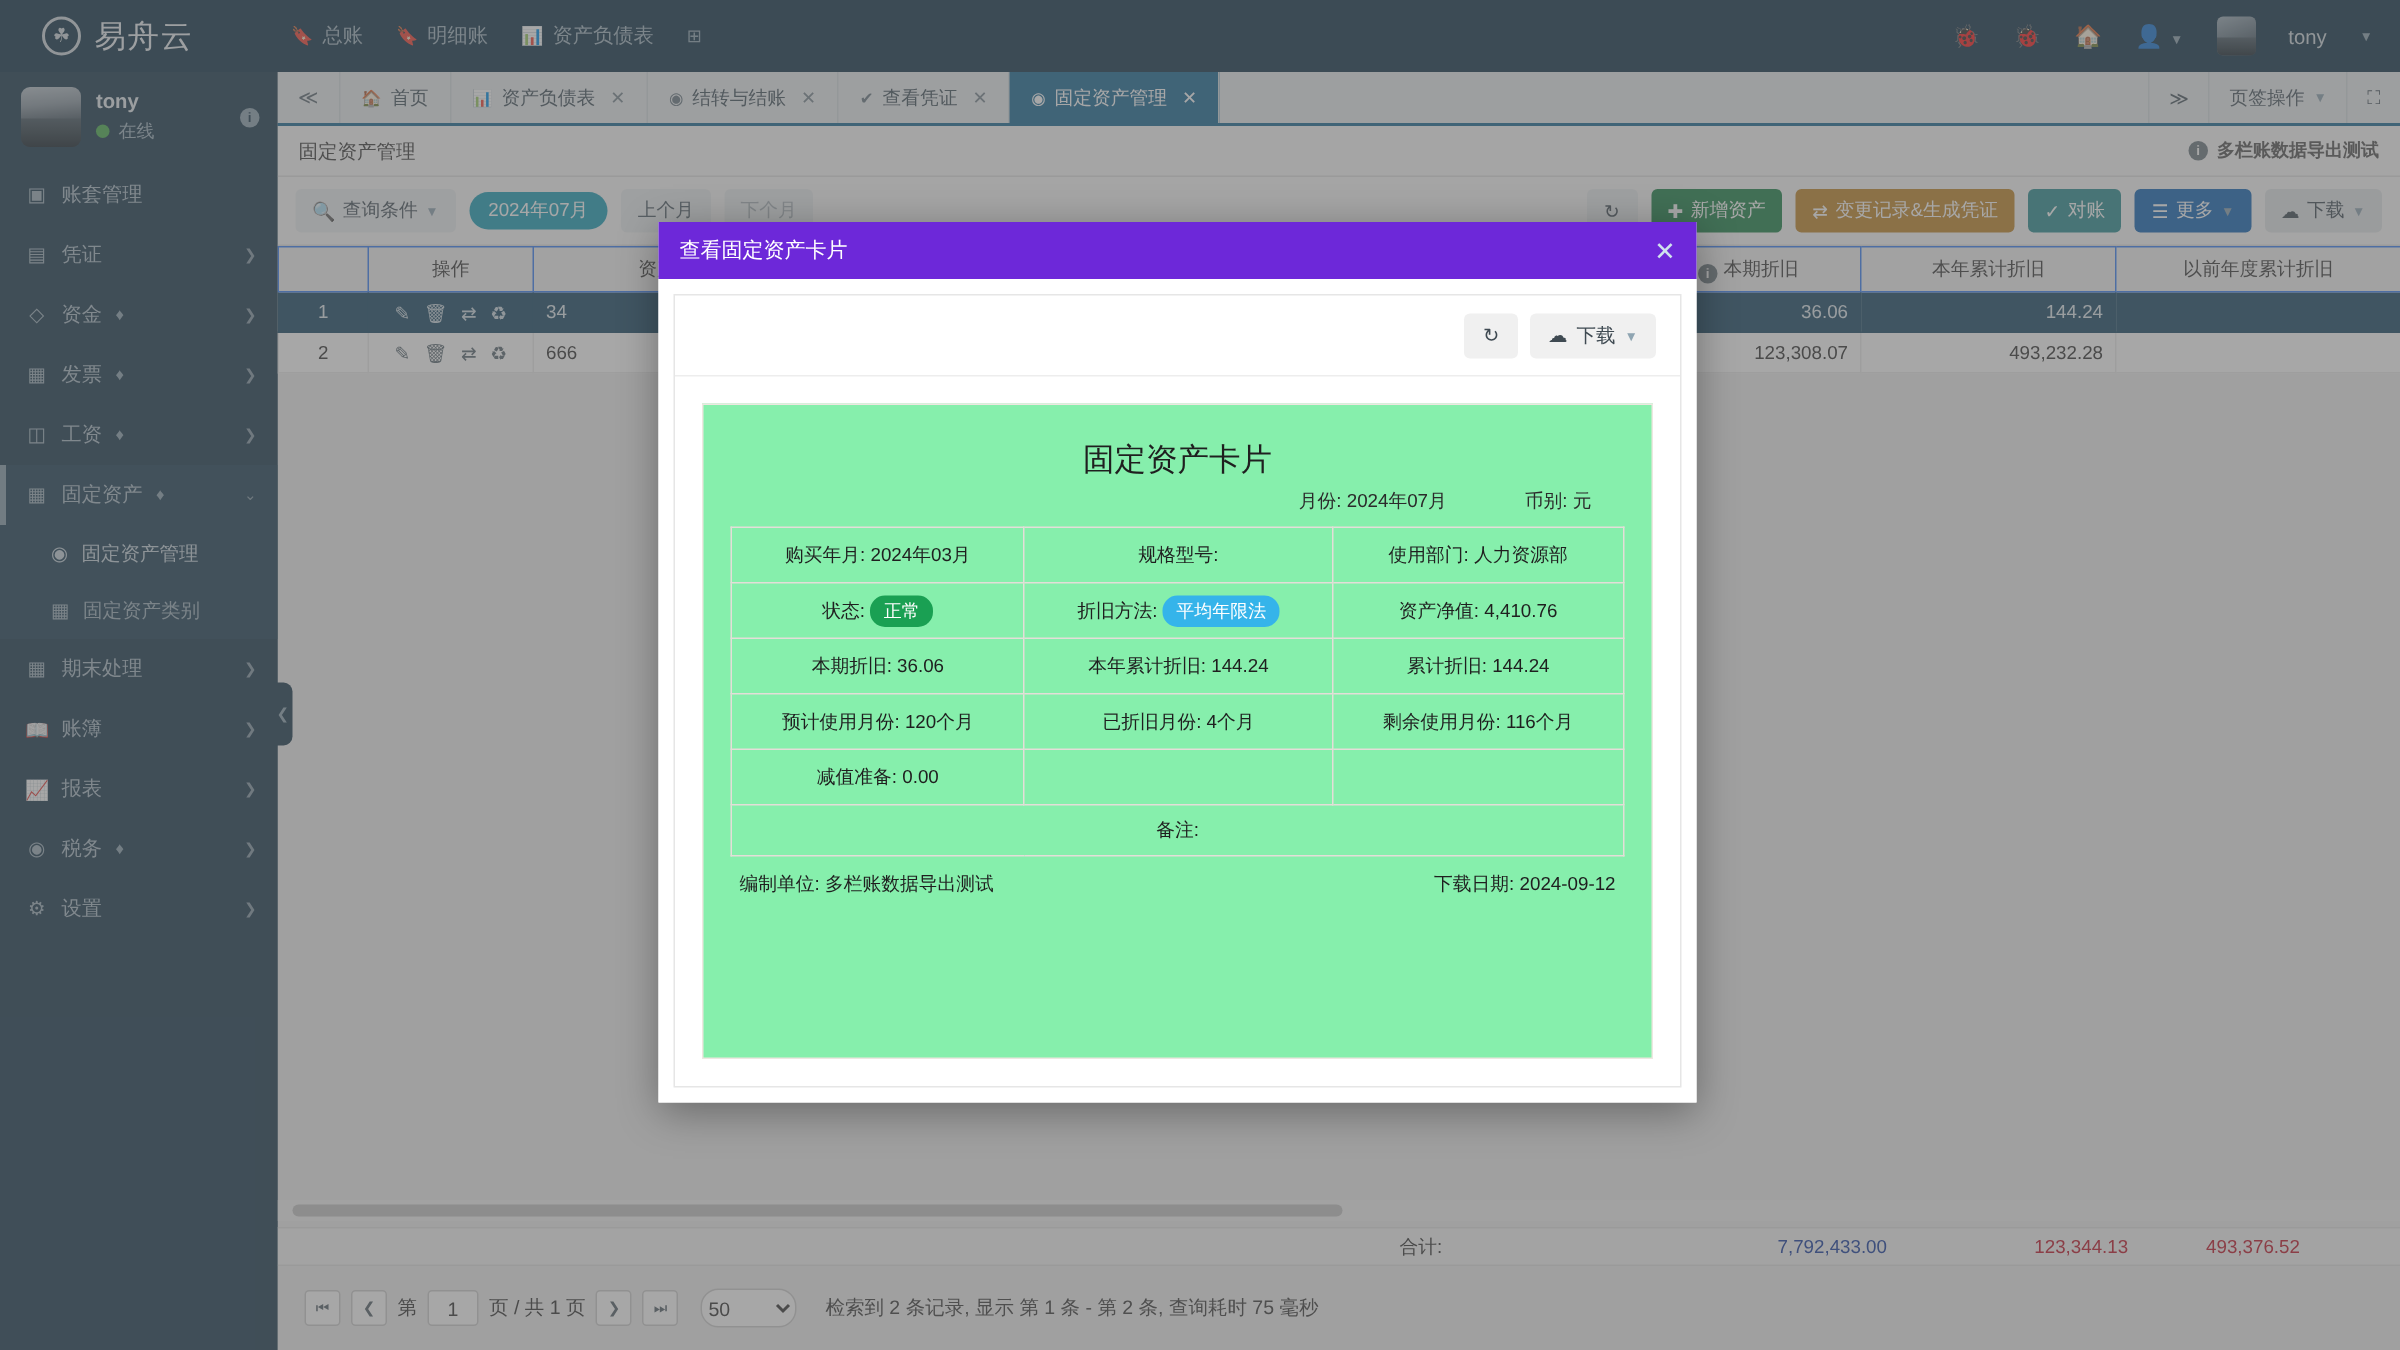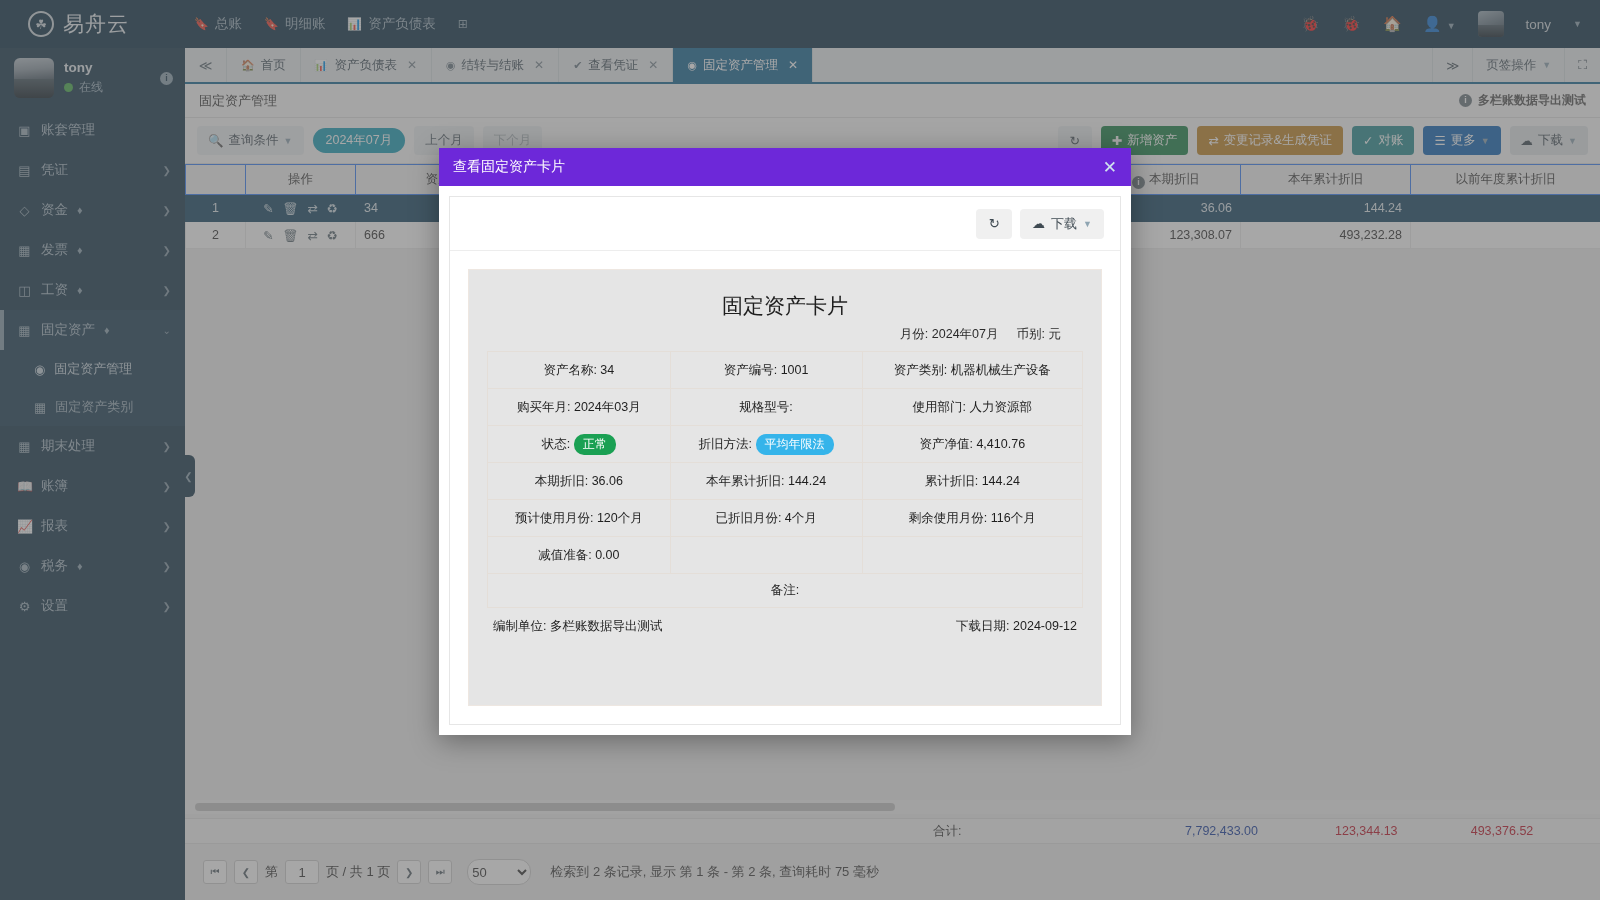--- a/index.html
+++ b/index.html
@@ -183,21 +183,21 @@
   .hscroll-wrap { position: absolute; left: 185px; top: 800px; width: 1415px; height: 14px; background: #f3f3f3; }
   .hscroll-bar { height: 8px; margin: 3px 10px; background: #c6c6c6; border-radius: 4px; width: 700px; }
 
   .totals {
     position: absolute; left: 185px; top: 818px; width: 1415px; height: 26px;
     display: flex; align-items: center; font-size: 12.5px; background: #f7f7f7;
     border-top: 1px solid #e3e3e3; border-bottom: 1px solid #e3e3e3;
   }
   .totals .t-label { position: absolute; left: 748px; color: #333; }
   .totals .t-v1 { position: absolute; left: 1000px; width: 150px; color: #1a3fa0; }
-  .totals .t-v2 { position: absolute; left: 1150px; width: 105px; text-align: left; color: #c0182a; }
+  .totals .t-v2 { position: absolute; left: 1150px; width: 105px; text-align: center; color: #c0182a; }
   .totals .t-v3 { position: absolute; left: 1262px; width: 110px; text-align: center; color: #c0182a; }
 
   .pager {
     position: absolute; left: 185px; top: 844px; width: 1415px; height: 56px;
     background: #f0f0f0; display: flex; align-items: center; padding-left: 18px; gap: 7px;
   }
   .pg-btn {
     width: 24px; height: 24px; border: 1px solid #cfcfcf; border-radius: 3px;
     background: #fff; display: flex; align-items: center; justify-content: center;
     font-size: 10px; color: #55626a; cursor: pointer;
@@ -242,26 +242,26 @@
     gap: 8px; padding: 0 16px; border-bottom: 1px solid #ededed;
   }
   .m-btn {
     height: 30px; border-radius: 4px; background: #f0f0f0; color: #3f4a52;
     display: inline-flex; align-items: center; gap: 6px; padding: 0 12px;
     font-size: 13px; cursor: pointer;
   }
   .m-btn.icon-only { width: 36px; justify-content: center; padding: 0; }
 
   .card {
-    margin: 18px; background: #e5e5e5; border: 1px solid #eee7e1; flex: 1;
+    margin: 18px; background: #86efac; border: 1px solid #eee7e1; flex: 1;
     padding: 12px 18px 10px 18px; display: flex; flex-direction: column;
   }
   .card-title { text-align: center; font-size: 21px; color: #1f1f1f; margin: 10px 0 6px 0; }
   .card-sub {
-    display: flex; justify-content: flex-end; gap: 18px;
+    display: flex; justify-content: flex-end; gap: 52px;
     font-size: 12.5px; color: #2b2b2b; padding-right: 22px; margin-bottom: 8px;
   }
   .card-table { border-collapse: collapse; width: 100%; }
   .card-table td {
     border: 1px solid #e4ded8; font-size: 12.5px; color: #1f1f1f;
     height: 37px; text-align: center; padding: 0 6px;
   }
   .badge-green {
     display: inline-block; background: #1aa053; color: #fff; border-radius: 10px;
     padding: 2px 9px; font-size: 12px;
@@ -603,34 +603,20 @@
               <span>2024年07月</span>
             </span>
             <span>
               <span>币别:</span>
               <span>元</span>
             </span>
           </div>
 
           <table class="card-table">
             <tbody>
-                <tr>
-              <td>
-                <span>资产名称:</span>
-                <span>34</span>
-              </td>
-              <td>
-                <span>资产编号:</span>
-                <span>1001</span>
-              </td>
-              <td>
-                <span>资产类别:</span>
-                <span>机器机械生产设备</span>
-              </td>
-            </tr>
             <tr>
               <td>
                 <span>购买年月:</span>
                 <span>2024年03月</span>
               </td>
               <td>
                 <span>规格型号:</span>
                 <span></span>
               </td>
               <td>

